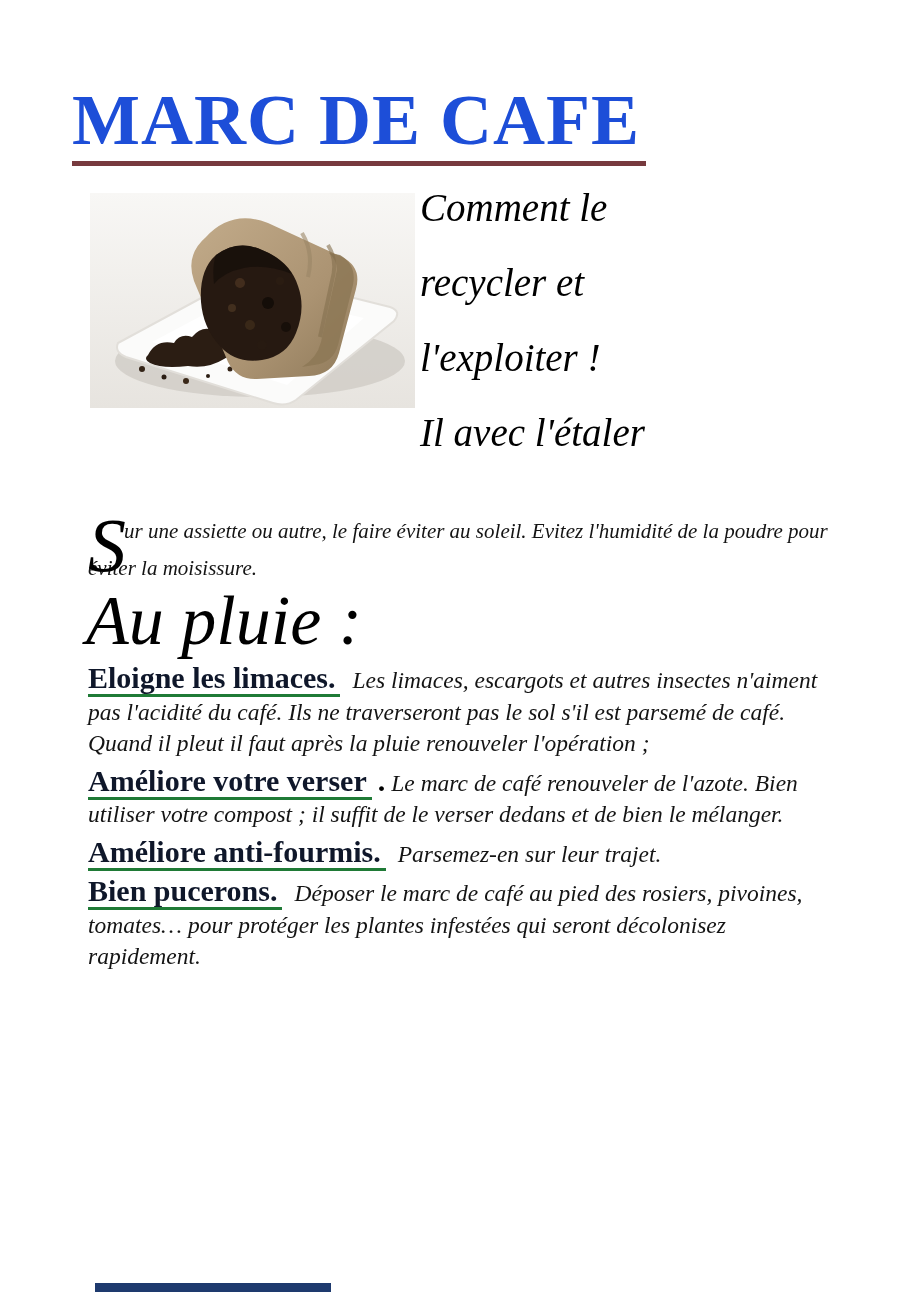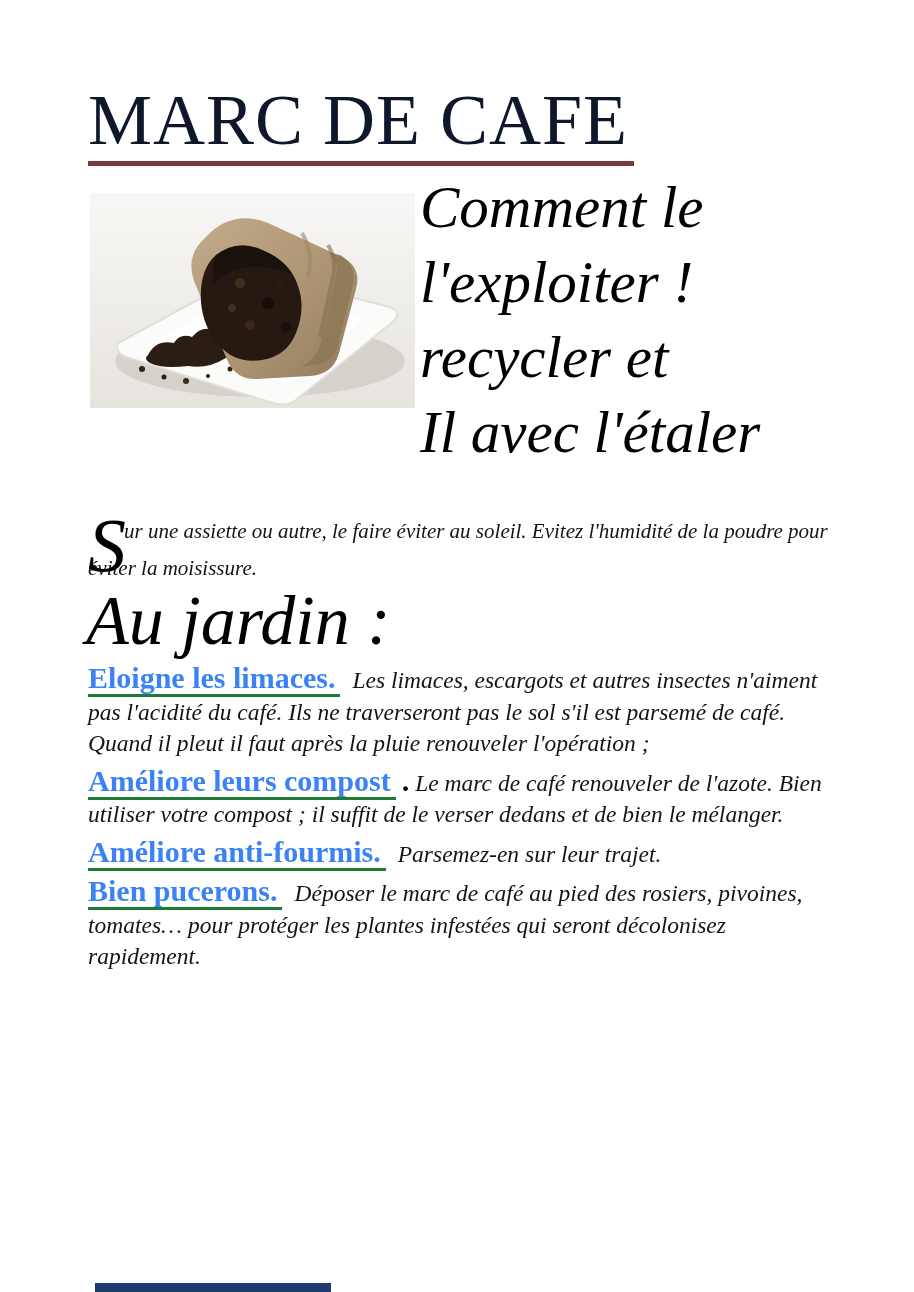--- a/index.html
+++ b/index.html
@@ -6,36 +6,36 @@
   .page{
     position:relative;
     width:914px;height:1292px;
     background:#ffffff;
     overflow:hidden;
     font-family:"Liberation Serif", serif;
     color:#111;
   }
   
   .doc-title{
-    position:absolute;left:88px;top:84px;
-    font-size:72px;font-weight:normal;line-height:1;
-    color:#0f172a;
+    position:absolute;left:72px;top:84px;
+    font-size:72px;font-weight:bold;line-height:1;
+    color:#1d4ed8;
     border-bottom:5px solid #773a3e;
     padding:0 6px 5px 0;
     letter-spacing:1px;
     white-space:nowrap;
   }
   
   .hero-photo{
     position:absolute;left:90px;top:193px;
     width:325px;height:215px;display:block;
   }
   .hero-text{
     position:absolute;left:420px;top:170px;
-    font-style:italic;font-size:59px;line-height:75px;
+    font-style:italic;font-size:39px;line-height:75px;
     color:#000;white-space:nowrap;
   }
   
   .intro{
     position:absolute;left:88px;top:492px;width:742px;
     font-style:italic;font-size:21px;line-height:37px;
     text-indent:36px;color:#141414;
   }
   .dropcap{
     position:absolute;left:0;top:-6px;
@@ -52,21 +52,21 @@
   .sections{
     position:absolute;left:88px;top:662px;width:748px;
   }
   .sec{
     font-style:italic;font-size:23.5px;line-height:31.5px;
     color:#141414;margin:0 0 5px 0;
   }
   .sec-head{
     font-style:normal;font-weight:bold;
     font-size:30px;line-height:31px;
-    color:#3b82f6;
+    color:#0f172a;
     border-bottom:3px solid #1f7a36;
     padding-right:5px;margin-right:6px;
   }
   .sec-sep{
     font-style:normal;font-weight:bold;
     font-size:30px;line-height:31px;color:#000;
     margin-right:6px;
   }
   
   .cutoff-bar{
@@ -116,42 +116,42 @@
     <circle cx="160" cy="132" r="5" fill="#3c2a1a" opacity="0.9"></circle>
     <circle cx="190" cy="88" r="4" fill="#35241553"></circle>
     <circle cx="142" cy="115" r="4" fill="#4a3522" opacity="0.8"></circle>
     <circle cx="172" cy="152" r="5" fill="#33231624"></circle>
     <circle cx="196" cy="134" r="5" fill="#140d08" opacity="0.8"></circle>
     <path d="M126,62 q22,-16 46,-5 q20,8 30,24 q-26,-10 -48,-6 q-20,4 -30,16 q-2,-18 2,-29 Z" fill="#170f0a" opacity="0.8"></path>
   </svg>
 
   <div class="hero-text">
     <div>Comment le</div>
+    <div>recycler et</div>
     <div>l'exploiter !</div>
-    <div>recycler et</div>
     <div>Il avec l'étaler</div>
   </div>
 
   <p class="intro">
     <span class="dropcap">S</span>
     <span>ur une assiette ou autre, le faire éviter au soleil. Evitez l'humidité de la poudre pour éviter la moisissure.</span>
   </p>
 
-  <div class="garden-heading">Au jardin :</div>
+  <div class="garden-heading">Au pluie :</div>
 
   <div class="sections">
 
     <p class="sec">
       <span class="sec-head">Eloigne les limaces.</span><span class="sec-sep"></span><span>Les limaces, escargots et autres insectes n'aiment pas l'acidité du café. Ils ne traverseront pas le sol s'il est parsemé de café. Quand il pleut il faut après la pluie renouveler l'opération ;</span>
     </p>
 
 
 
     <p class="sec">
-      <span class="sec-head">Améliore leurs compost</span><span class="sec-sep">.</span><span>Le marc de café renouveler de l'azote. Bien utiliser votre compost ; il suffit de le verser dedans et de bien le mélanger.</span>
+      <span class="sec-head">Améliore votre verser</span><span class="sec-sep">.</span><span>Le marc de café renouveler de l'azote. Bien utiliser votre compost ; il suffit de le verser dedans et de bien le mélanger.</span>
     </p>
 
     <p class="sec">
       <span class="sec-head">Améliore anti-fourmis.</span><span class="sec-sep"></span><span>Parsemez-en sur leur trajet.</span>
     </p>
 
     <p class="sec">
       <span class="sec-head">Bien pucerons.</span><span class="sec-sep"></span><span>Déposer le marc de café au pied des rosiers, pivoines, tomates… pour protéger les plantes infestées qui seront décolonisez rapidement.</span>
     </p>
 

